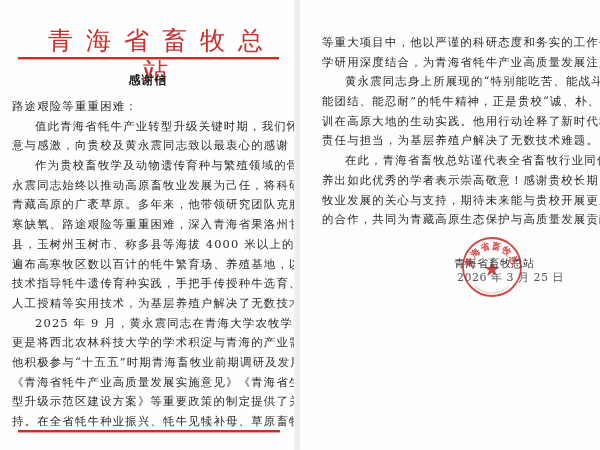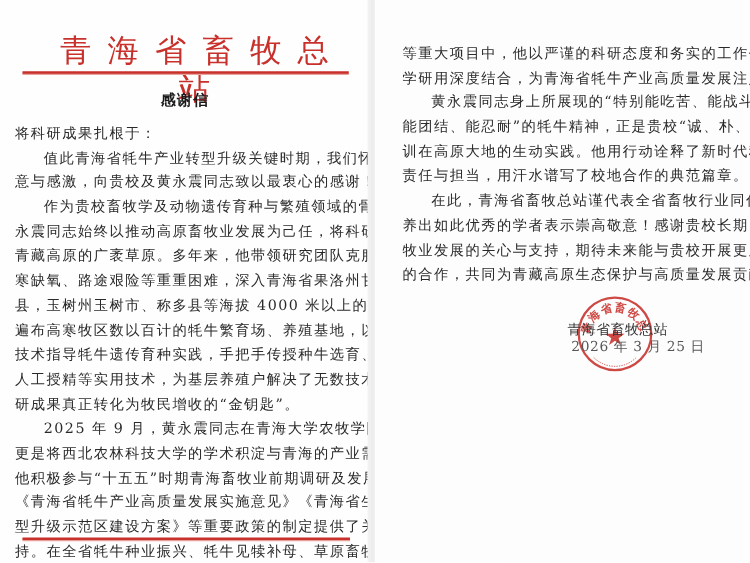--- a/index.html
+++ b/index.html
@@ -60,33 +60,32 @@
     }
   </style>
 </head>
 <body>
 
 <div class="page page-left">
   <div class="masthead">青海省畜牧总站</div>
   <div class="rule-top"></div>
   <div class="doc-title">感谢信</div>
   <div class="body-left">
-    <div class="line">将科研成果扎根于：</div>
+    <div class="line">路途艰险等重重困难：</div>
     <div id="left-lines">
         <div class="line indent">值此青海省牦牛产业转型升级关键时期，我们怀着诚挚的敬</div>
         <div class="line">意与感激，向贵校及黄永震同志致以最衷心的感谢！</div>
         <div class="line indent">作为贵校畜牧学及动物遗传育种与繁殖领域的骨干学者，黄</div>
         <div class="line">永震同志始终以推动高原畜牧业发展为己任，将科研成果扎根于</div>
         <div class="line">青藏高原的广袤草原。多年来，他带领研究团队克服高海拔、高</div>
         <div class="line">寒缺氧、路途艰险等重重困难，深入青海省果洛州甘德县、达日</div>
         <div class="line">县，玉树州玉树市、称多县等海拔 4000 米以上的偏远地区，足迹</div>
         <div class="line">遍布高寒牧区数以百计的牦牛繁育场、养殖基地，以精湛的专业</div>
         <div class="line">技术指导牦牛遗传育种实践，手把手传授种牛选育、高效养殖和</div>
         <div class="line">人工授精等实用技术，为基层养殖户解决了无数技术难题，让科</div>
-        <div class="line">研成果真正转化为牧民增收的“金钥匙”。</div>
         <div class="line indent">2025 年 9 月，黄永震同志在青海大学农牧学院挂职任职后，</div>
         <div class="line">更是将西北农林科技大学的学术积淀与青海的产业需求深度融合。</div>
         <div class="line">他积极参与“十五五”时期青海畜牧业前期调研及发展规划，为</div>
         <div class="line">《青海省牦牛产业高质量发展实施意见》《青海省生态畜牧业转</div>
         <div class="line">型升级示范区建设方案》等重要政策的制定提供了关键的智力支</div>
         <div class="line">持。在全省牦牛种业振兴、牦牛见犊补母、草原畜牧业转型升级</div>
       </div>
   </div>
   <div class="rule-bottom"></div>
 </div>
@@ -95,21 +94,21 @@
 
 <div class="page page-right">
 </div>
 <div class="body-right">
   <div id="right-lines">
       <div class="line">等重大项目中，他以严谨的科研态度和务实的工作作风，推动产</div>
       <div class="line">学研用深度结合，为青海省牦牛产业高质量发展注入了强劲动力。</div>
       <div class="line indent">黄永震同志身上所展现的“特别能吃苦、能战斗、能奉献、</div>
       <div class="line">能团结、能忍耐”的牦牛精神，正是贵校“诚、朴、勇、毅”校</div>
       <div class="line">训在高原大地的生动实践。他用行动诠释了新时代科研工作者的</div>
-      <div class="line">责任与担当，用汗水谱写了校地合作的典范篇章。</div>
+      <div class="line">责任与担当，为基层养殖户解决了无数技术难题。</div>
       <div class="line indent">在此，青海省畜牧总站谨代表全省畜牧行业同仁，向贵校培</div>
       <div class="line">养出如此优秀的学者表示崇高敬意！感谢贵校长期以来对青海畜</div>
       <div class="line">牧业发展的关心与支持，期待未来能与贵校开展更广泛、更深入</div>
       <div class="line">的合作，共同为青藏高原生态保护与高质量发展贡献力量！</div>
     </div>
 </div>
 
 <svg class="stamp" viewBox="0 0 62 62">
   <defs>
     <path id="ringPath" d="M 10 34 A 21 21 0 0 1 52 34"></path>

